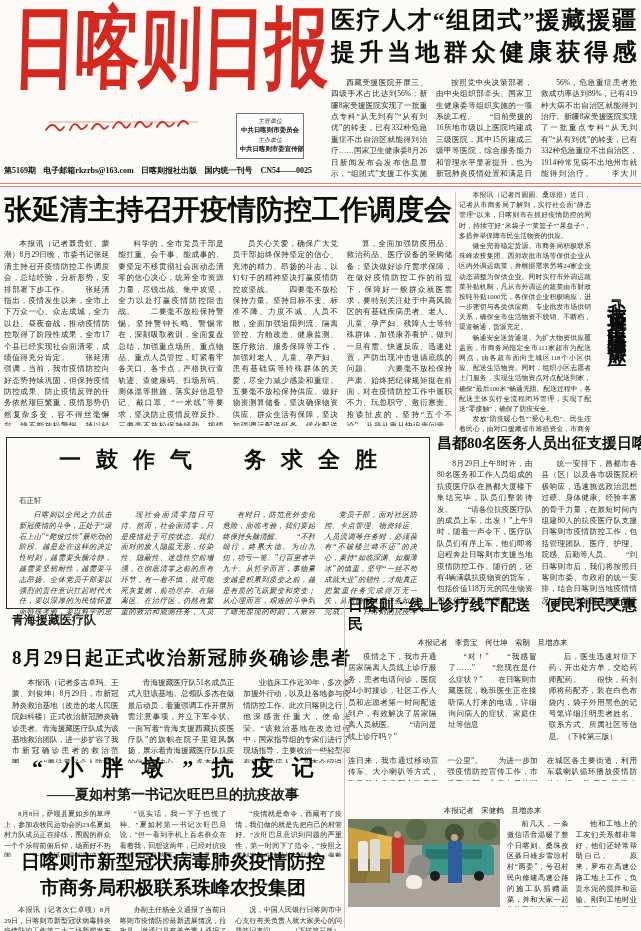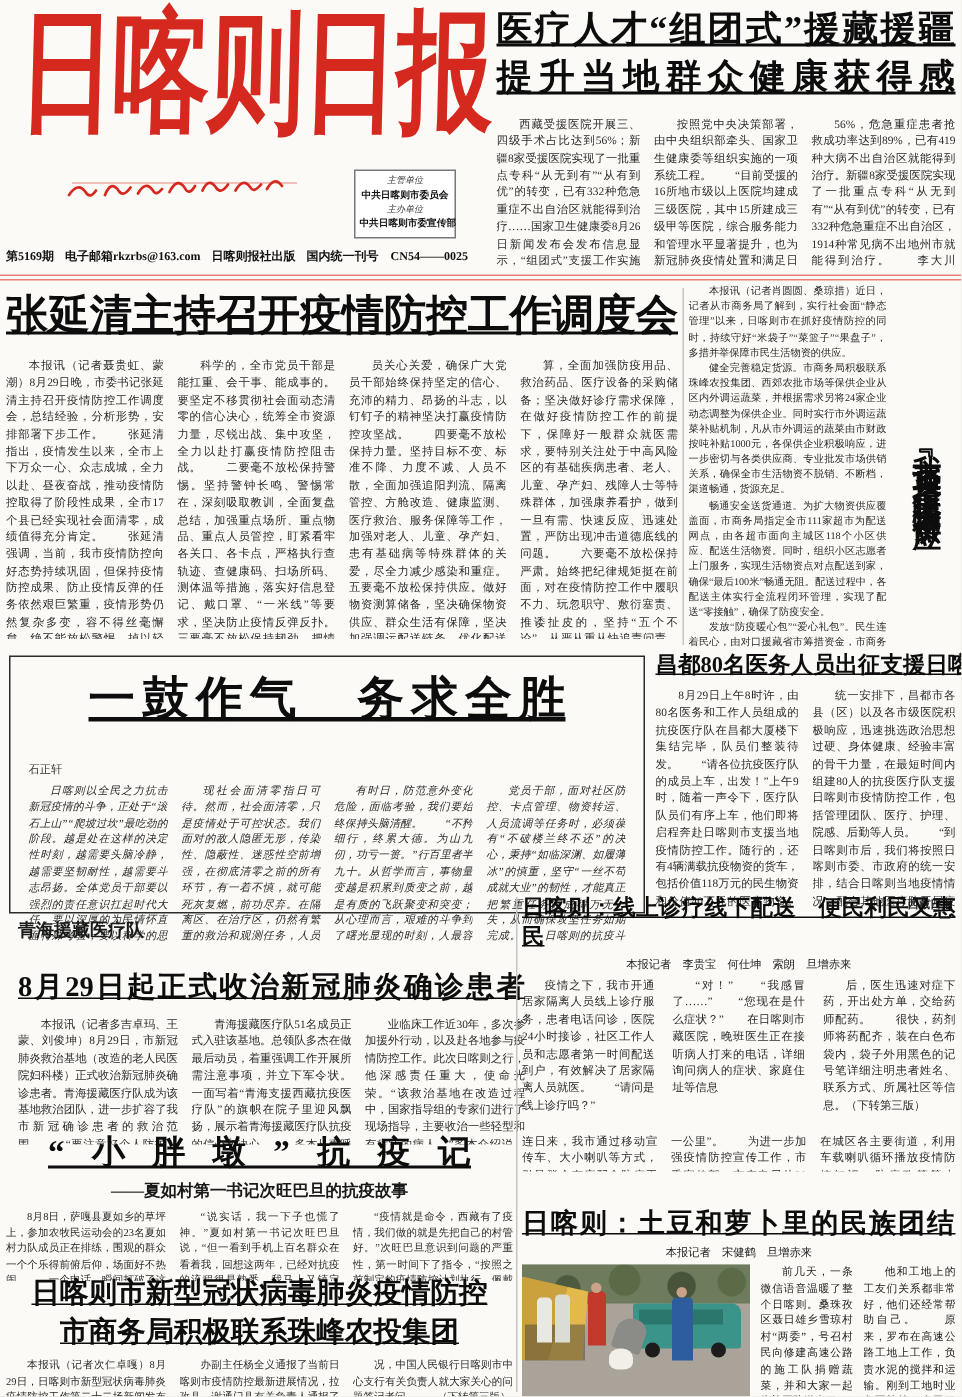--- a/index.html
+++ b/index.html
@@ -32,21 +32,21 @@
   }
   .infoline {
     position:absolute; left:4px; top:165px; width:308px; height:11px;
     display:flex; justify-content:space-between; font-size:8px; font-weight:bold;
     color:#111; white-space:nowrap;
   }
   .rule-red { position:absolute; left:0; top:183px; width:641px; height:4px;
     border-top:1.5px solid #e88079; border-bottom:1.5px solid #e88079; }
   .vline { position:absolute; width:1px; background:#c9c5bd; }
   
-  .h-big { font-weight:900; color:#0d0d0d;text-decoration:underline; }
+  .h-big { font-weight:900; color:#0d0d0d; }
   .jfull { text-align:justify; text-align-last:justify; }
   .cols { display:flex; gap:9px; overflow:hidden; }
   .col { flex:1 1 0; font-size:7.6px; line-height:1.5; text-align:justify;
          color:#2a2a2a; overflow:hidden; text-indent:2em; }
   .byline { font-size:7.5px; text-align:center; color:#222; }
   
   .toparticle { position:absolute; left:331px; top:4px; width:306px; height:176px; }
   .toparticle .hl { font-size:24px; line-height:1.35; letter-spacing:.5px; }
   .toparticle .cols { margin-top:8px; height:102px; }
   
@@ -57,21 +57,21 @@
   .sanxiang { position:absolute; left:459px; top:190px; width:178px; height:242px; display:flex; gap:6px; }
   .sanxiang .body { flex:1; overflow:hidden; }
   .sanxiang .body p { font-size:6.8px; line-height:1.5; text-align:justify; text-indent:2em; color:#2a2a2a; }
   .vhead {
     width:40px; writing-mode:vertical-rl; font-size:19px; font-weight:900;
     letter-spacing:3px; text-align:center; color:#0d0d0d; line-height:40px;
   }
   
   .essay { position:absolute; left:6px; top:437px; width:424px; height:172px;
     border:1.5px solid #2c2c2c; padding:7px 12px 6px; background:#fbfaf6; }
-  .essay .hl { font-size:31px; text-align:justify; text-align-last:justify; padding:0 40px; }
+  .essay .hl { font-size:22px; text-align:justify; text-align-last:justify; padding:0 40px; }
   .essay .author { font-size:7.5px; margin:21px 0 4px; color:#333; }
   .essay .cols { height:108px; }
   .essay .col { font-style:italic; font-size:7.2px; }
   
   .changdu { position:absolute; left:437px; top:434px; width:200px; height:176px; }
   .changdu .hl { font-size:15px; white-space:nowrap; }
   .changdu .cols { margin-top:5px; height:148px; }
   .changdu .credit { position:absolute; right:2px; bottom:2px; font-size:7.5px; font-weight:bold; }
   
   .qinghai { position:absolute; left:12px; top:612px; width:338px; height:138px; }
@@ -112,21 +112,21 @@
   .fig-white1 { left:10px; top:22px; width:10px; height:30px; background:#e9e9e4; }
   .fig-white2 { left:22px; top:20px; width:10px; height:32px; background:#dcdcd6; }
   .fig-red { left:44px; top:18px; width:12px; height:36px; background:#c2392c; }
   .fig-grey { left:62px; top:36px; width:20px; height:22px; background:#8b8b87; border-radius:10px 8px 2px 2px; transform:rotate(18deg); }
   .fig-sack { left:58px; top:56px; width:16px; height:14px; background:#f1efe7; border-radius:45% 45% 35% 35%; }
   .fig-blue { left:100px; top:22px; width:14px; height:42px; background:#2e5d9e; }
   .fig-head { position:absolute; width:7px; height:7px; background:#caa287; border-radius:50%; }
   
   .xpd { position:absolute; left:4px; top:753px; width:338px; height:94px; }
   .xpd .hl { font-size:22px; padding:0 28px; }
-  .xpd .sub { font-size:11px; font-weight:bold; text-align:center; margin-top:3px; }
+  .xpd .sub { font-size:14px; font-weight:bold; text-align:center; margin-top:3px; }
   .xpd .cols { margin-top:5px; height:48px; }
   .xpd .col { font-size:7px; }
   
   .fbh { position:absolute; left:4px; top:849px; width:338px; height:80px; }
   .fbh .hl1 { font-size:19px; text-align:center; }
   .fbh .hl2 { font-size:19px; text-align:center; }
   .fbh .cols { margin-top:4px; height:34px; }
   .fbh .col { font-size:7px; }
 </style>
 </head>
@@ -244,21 +244,20 @@
     <div class="hl h-big jfull">“小胖墩”抗疫记</div>
     <div class="sub">——夏如村第一书记次旺巴旦的抗疫故事</div>
     <div class="cols">
       <div class="col">8月8日，萨嘎县夏如乡的草坪上，参加农牧民运动会的23名夏如村力队成员正在排练，围观的群众一个个乐得前俯后仰，场面好不热闹。　　一个电话，瞬间打破了这份美好，所有人都安静了下来。</div>
       <div class="col">“说实话，我一下子也慌了神。”夏如村第一书记次旺巴旦说，“但一看到手机上百名群众在看着我，回想这两年，已经对抗疫的流程很是熟悉，我马上又镇定了。”　　次旺巴旦在心里暗暗提醒自己，要沉住气，这时候自己不能乱了手脚。</div>
       <div class="col">“疫情就是命令，西藏有了疫情，我们做的就是先把自己的村管好。”次旺巴旦意识到问题的严重性，第一时间下了指令，“按照之前制定的疫情防控计划执行，佩戴党徽、戴好口罩、村委会成员、党员穿好红马甲。（下转第三版）</div>
     </div>
   </div>
 
   <div class="tudou">
-    <div class="hl h-big jfull">日喀则：土豆和萝卜里的民族团结</div>
     <div class="byline">本报记者　宋健鹤　旦增赤来</div>
     <div class="content">
       <div class="photo">
         <div class="ph ph-trees"></div>
         <div class="ph ph-tent"></div>
         <div class="ph ph-tent-shadow"></div>
         <div class="ph ph-truck"></div>
         <div class="ph ph-truck-bed"></div>
         <div class="ph ph-wheel1"></div>
         <div class="ph ph-wheel2"></div>

